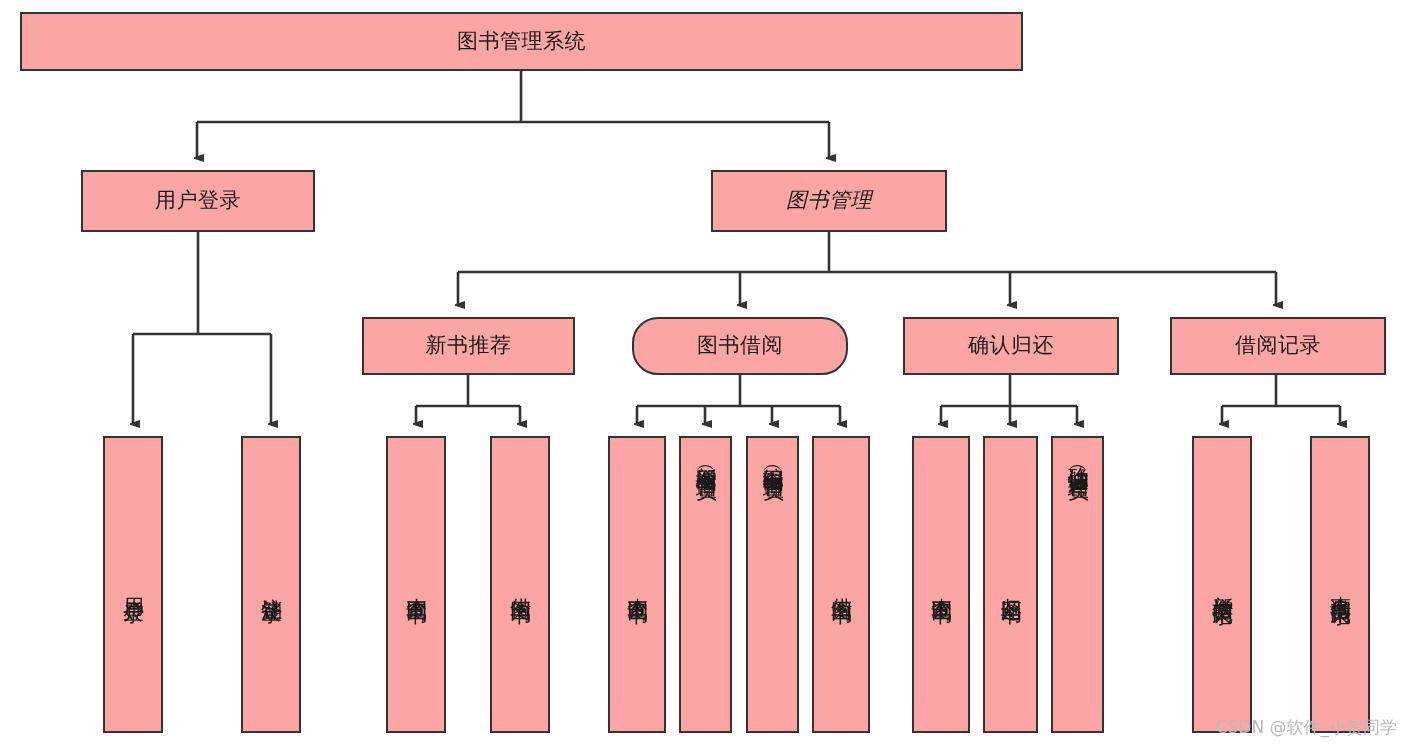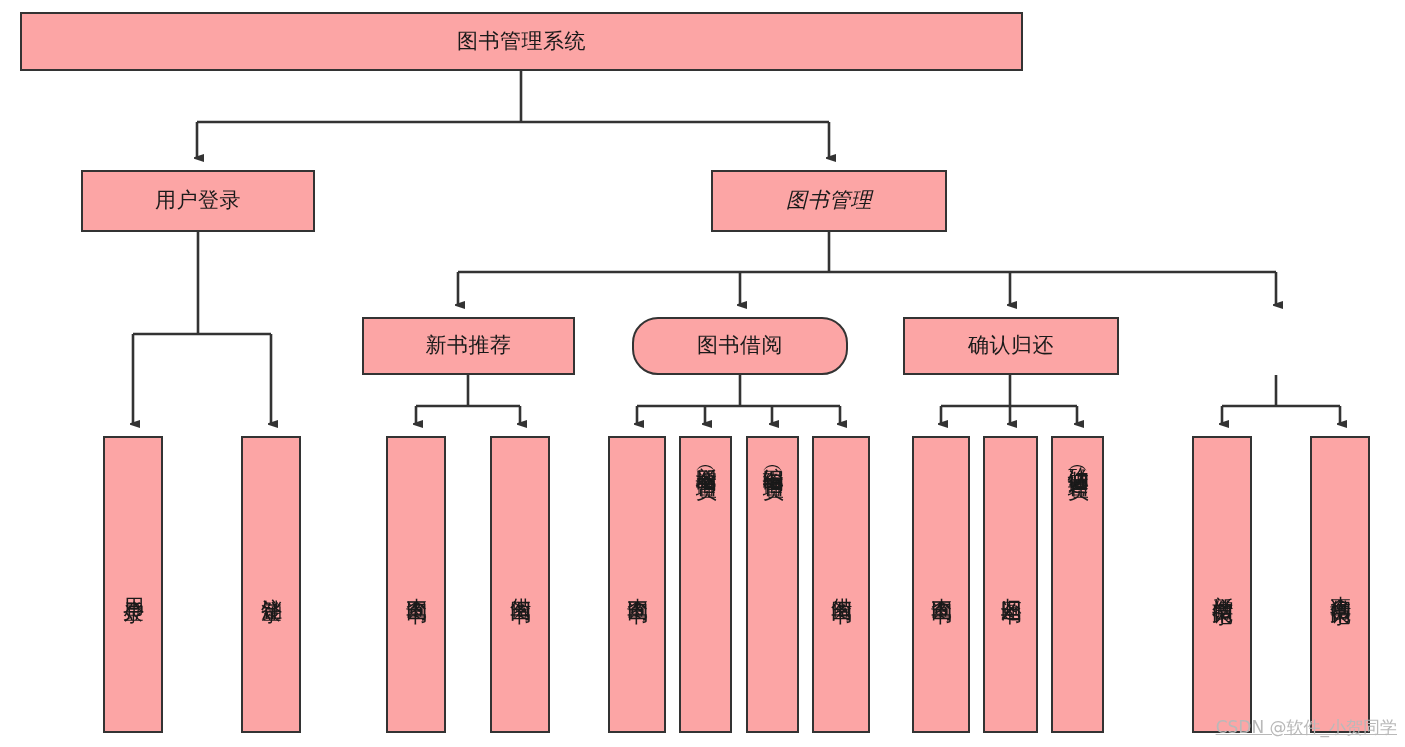--- a/index.html
+++ b/index.html
@@ -61,21 +61,20 @@
     padding-top: 0;
   }
   #watermark {
     position: absolute;
     right: 8px;
     bottom: 8px;
     font-size: 17px;
     color: #b9b9b9;
     z-index: 5;
     white-space: pre;
-    text-decoration: underline;
   }
 </style>
 </head>
 <body>
 
 <div id="diagram-root">
 
   <svg class="edges" viewBox="0 0 1405 747" xmlns="http://www.w3.org/2000/svg">
     <defs>
       <marker id="arrowhead" markerWidth="10" markerHeight="10" refX="4" refY="7" orient="auto" markerUnits="userSpaceOnUse">
@@ -139,20 +138,23 @@
 
   <div class="node horizontal" style="left:362px; top:317px; width:213px; height:58px;">
     <span class="label">新书推荐</span>
   </div>
   <div class="node horizontal" style="left:632px; top:317px; width:216px; height:58px;border-radius:26px;">
     <span class="label">图书借阅</span>
   </div>
   <div class="node horizontal" style="left:903px; top:317px; width:216px; height:58px;">
     <span class="label">确认归还</span>
   </div>
+  <div class="node horizontal" style="left:1170px; top:317px; width:216px; height:58px;">
+    <span class="label">借阅记录</span>
+  </div>
 
   <div class="node vertical centered" style="left:103px; top:436px; width:60px; height:297px;">
     <span class="label">用户登录</span>
   </div>
   <div class="node vertical centered" style="left:241px; top:436px; width:60px; height:297px;">
     <span class="label">注销登录</span>
   </div>
 
   <div class="node vertical centered" style="left:386px; top:436px; width:60px; height:297px;">
     <span class="label">查询图书</span>

